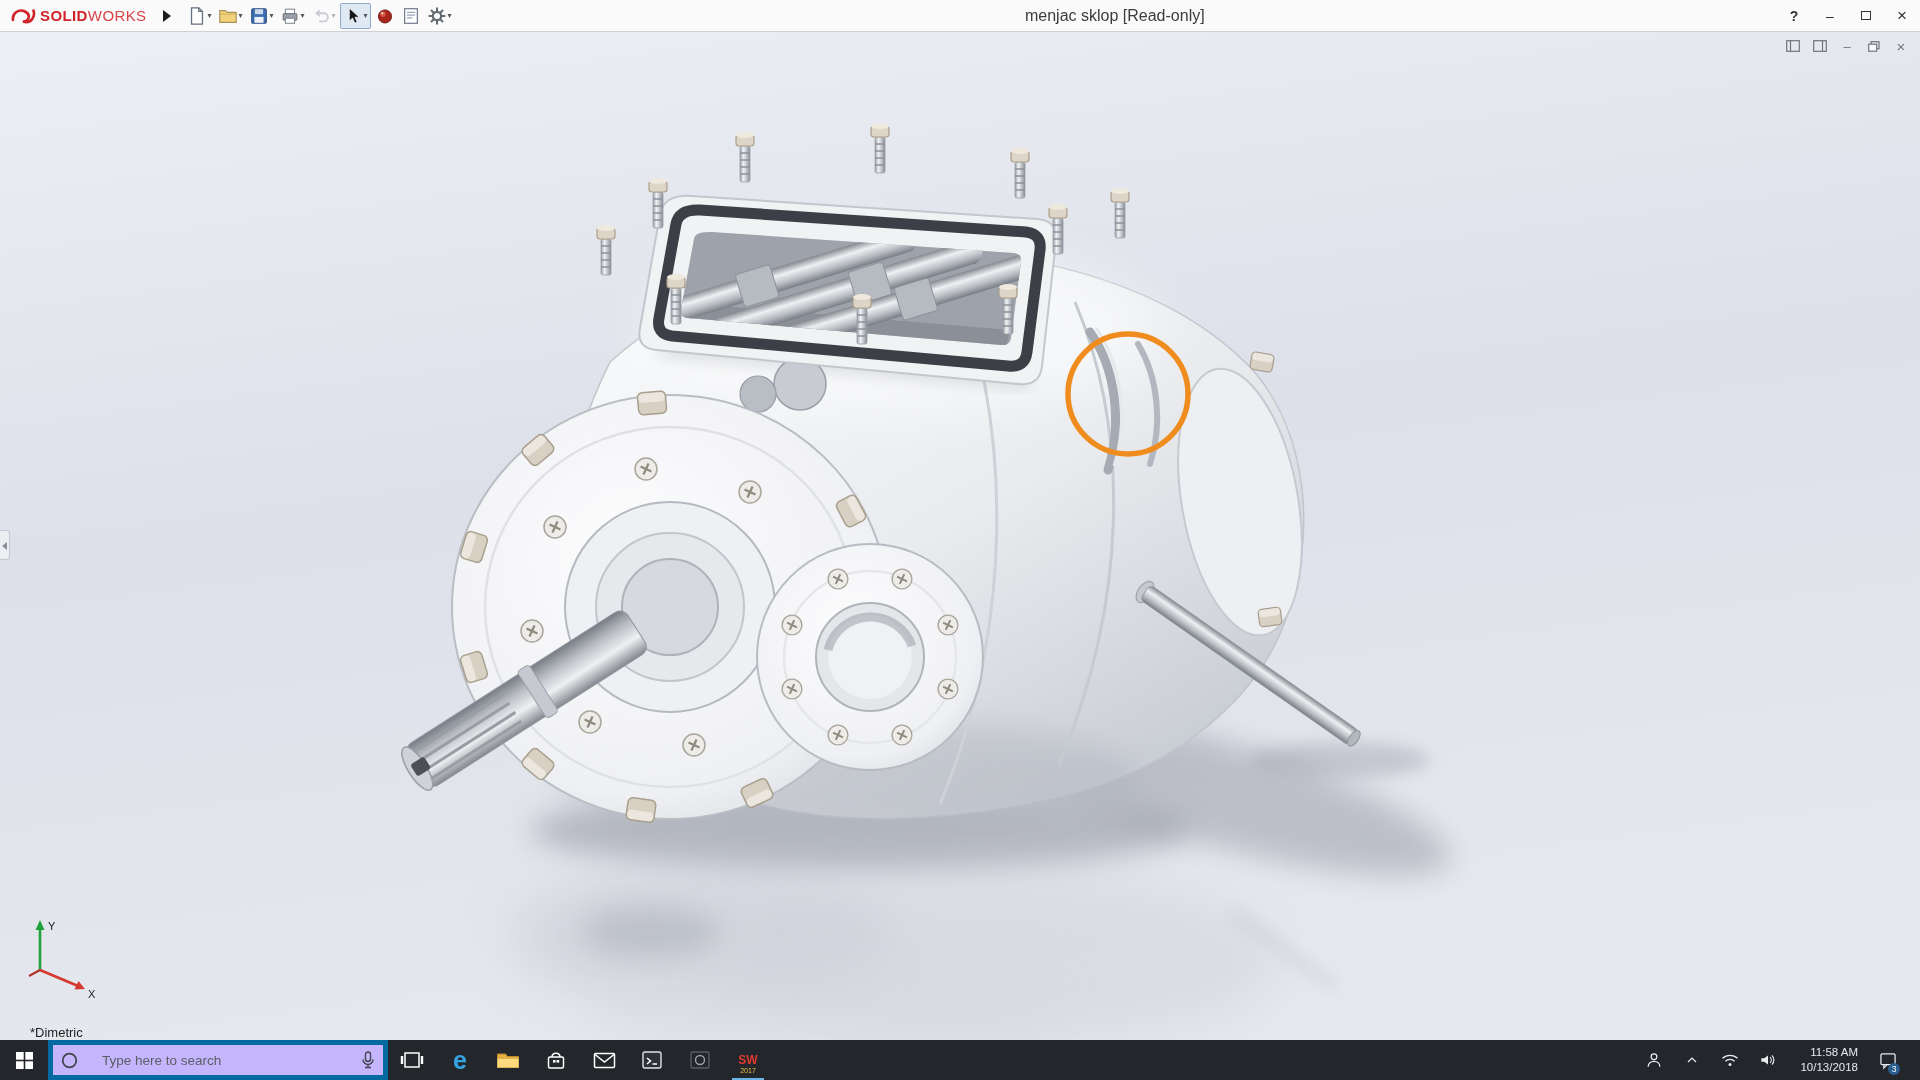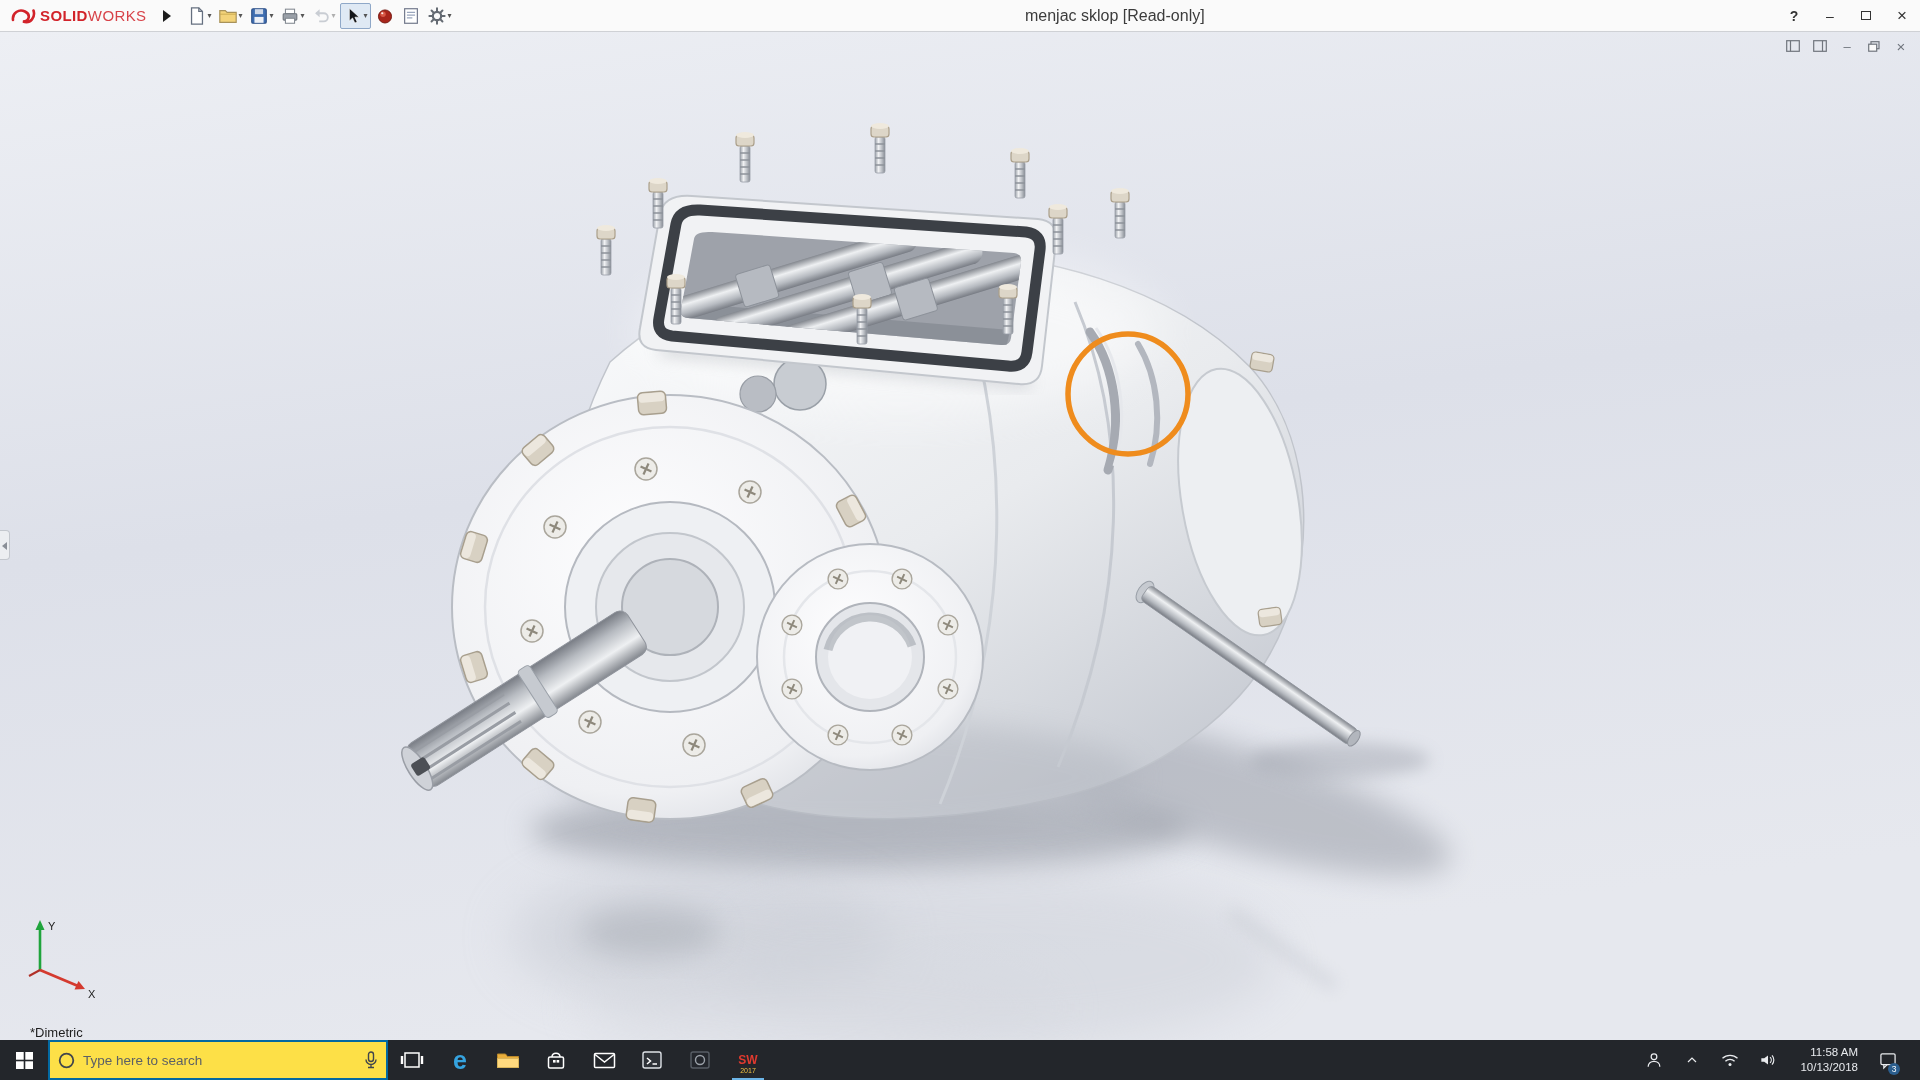--- a/index.html
+++ b/index.html
@@ -39,22 +39,22 @@
     background:#eceef1; border:1px solid #c3c7cd; border-left:none; border-radius:0 4px 4px 0;
     z-index:4; }
   .pane-tab::after { content:""; position:absolute; left:2px; top:11px; width:0; height:0;
     border-right:5px solid #8a8f97; border-top:4px solid transparent; border-bottom:4px solid transparent; }
   .view-label { position:absolute; left:30px; bottom:0px; font-size:13px; color:#1d1d1d; z-index:4; }
   .triad { position:absolute; left:22px; bottom:40px; z-index:4; }
 
   
   .taskbar { height:40px; background:#23262b; display:flex; align-items:stretch; position:relative; z-index:6; }
   .tb-start { width:48px; display:flex; align-items:center; justify-content:center; cursor:pointer; }
-  .tb-search { width:340px; background:#fde047; border:2px solid #0369a1; display:flex;
-    align-items:center; padding:0 8px; gap:8px; }
+  .tb-search { width:340px; background:#c4b5fd; border:5px solid #0369a1; display:flex;
+    align-items:center; padding:0 8px; gap:24px; }
   .tb-search input { border:none; outline:none; flex:1; font-size:13.5px;
     font-family:"Liberation Sans", sans-serif; color:#333; background:transparent; }
   .tb-search input::placeholder { color:#5c6066; }
   .tb-app { width:48px; display:flex; align-items:center; justify-content:center;
     position:relative; cursor:pointer; }
   .tb-app.active::after { content:""; position:absolute; left:8px; right:8px; bottom:0;
     height:2.5px; background:#6cb5e8; }
   .edge-e { color:#35a3e0; font-size:25px; font-weight:bold; line-height:1; }
   .sw-badge { text-align:center; line-height:1;margin-top:7px; }
   .sw-badge .sw1 { color:#e03a2f; font-weight:bold; font-size:12px; display:block; }

